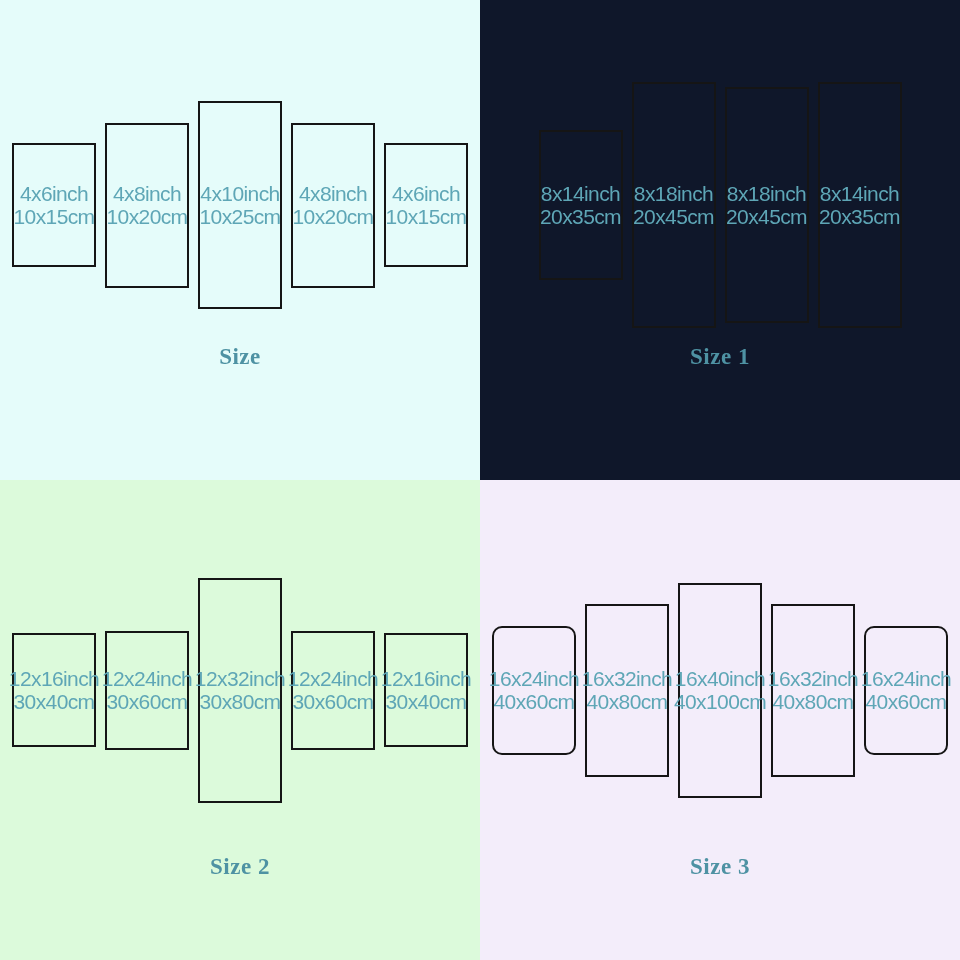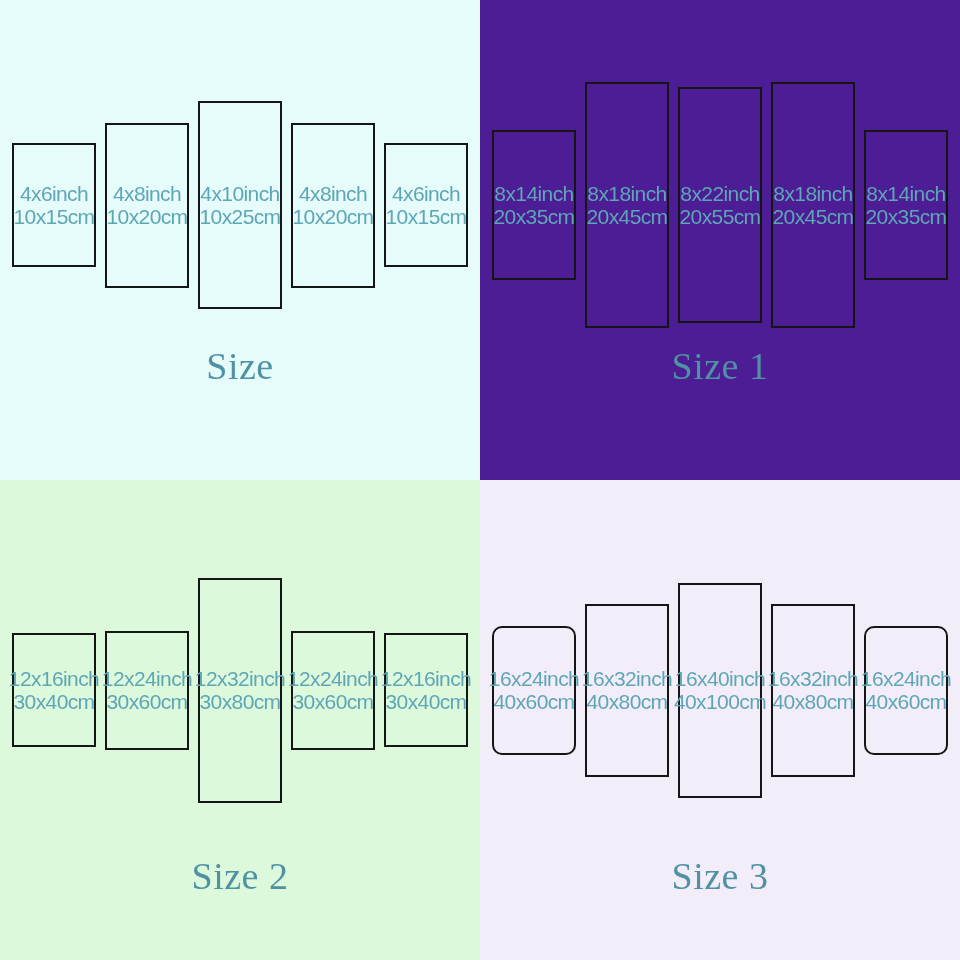--- a/index.html
+++ b/index.html
@@ -65,22 +65,22 @@
   .q3 .panel:nth-child(1), .q3 .panel:nth-child(5) { height: 129px; border-radius: 10px; }
   .q3 .panel:nth-child(2), .q3 .panel:nth-child(4) { height: 173px; }
   .q3 .panel:nth-child(3)                          { height: 215px; }
 
   .title {
     position: absolute;
     left: 0;
     width: 480px;
     text-align: center;
     font-family: "Liberation Serif", serif;
-    font-weight: normal;
-    font-size: 38px;
+    font-weight: bold;
+    font-size: 23px;
     letter-spacing: 0.5px;
     color: var(--title-color, #4e92a3);
   }
   .quad.top .title    { top: 344px; }
   .quad.bottom .title { top: 374px; }
 </style>
 </head>
 <body>
 
 <div class="grid">
@@ -104,33 +104,29 @@
         <span class="line">10x20cm</span>
       </div>
       <div class="panel">
         <span class="line">4x6inch</span>
         <span class="line">10x15cm</span>
       </div>
     </div>
     <div class="title">Size</div>
   </section>
 
-  <section class="quad top q1" style="background: #4c1d95;">
+  <section class="quad top q1" style="background: #0f172a;">
     <div class="panels">
       <div class="panel">
         <span class="line">8x14inch</span>
         <span class="line">20x35cm</span>
       </div>
       <div class="panel">
         <span class="line">8x18inch</span>
         <span class="line">20x45cm</span>
-      </div>
-      <div class="panel">
-        <span class="line">8x22inch</span>
-        <span class="line">20x55cm</span>
       </div>
       <div class="panel">
         <span class="line">8x18inch</span>
         <span class="line">20x45cm</span>
       </div>
       <div class="panel">
         <span class="line">8x14inch</span>
         <span class="line">20x35cm</span>
       </div>
     </div>

